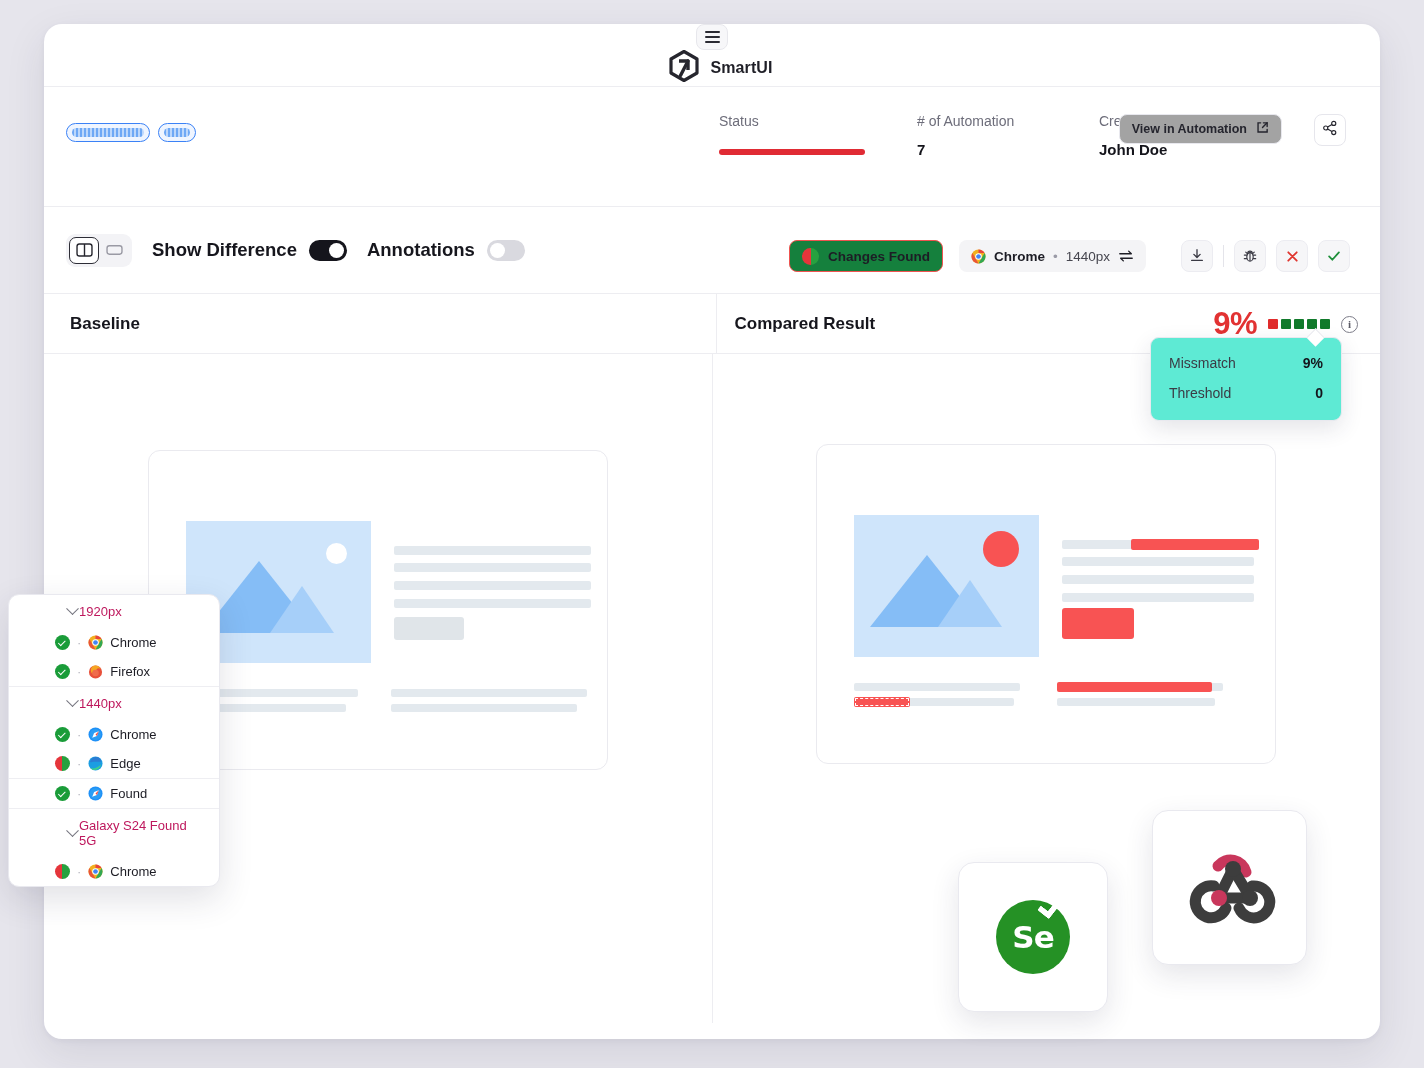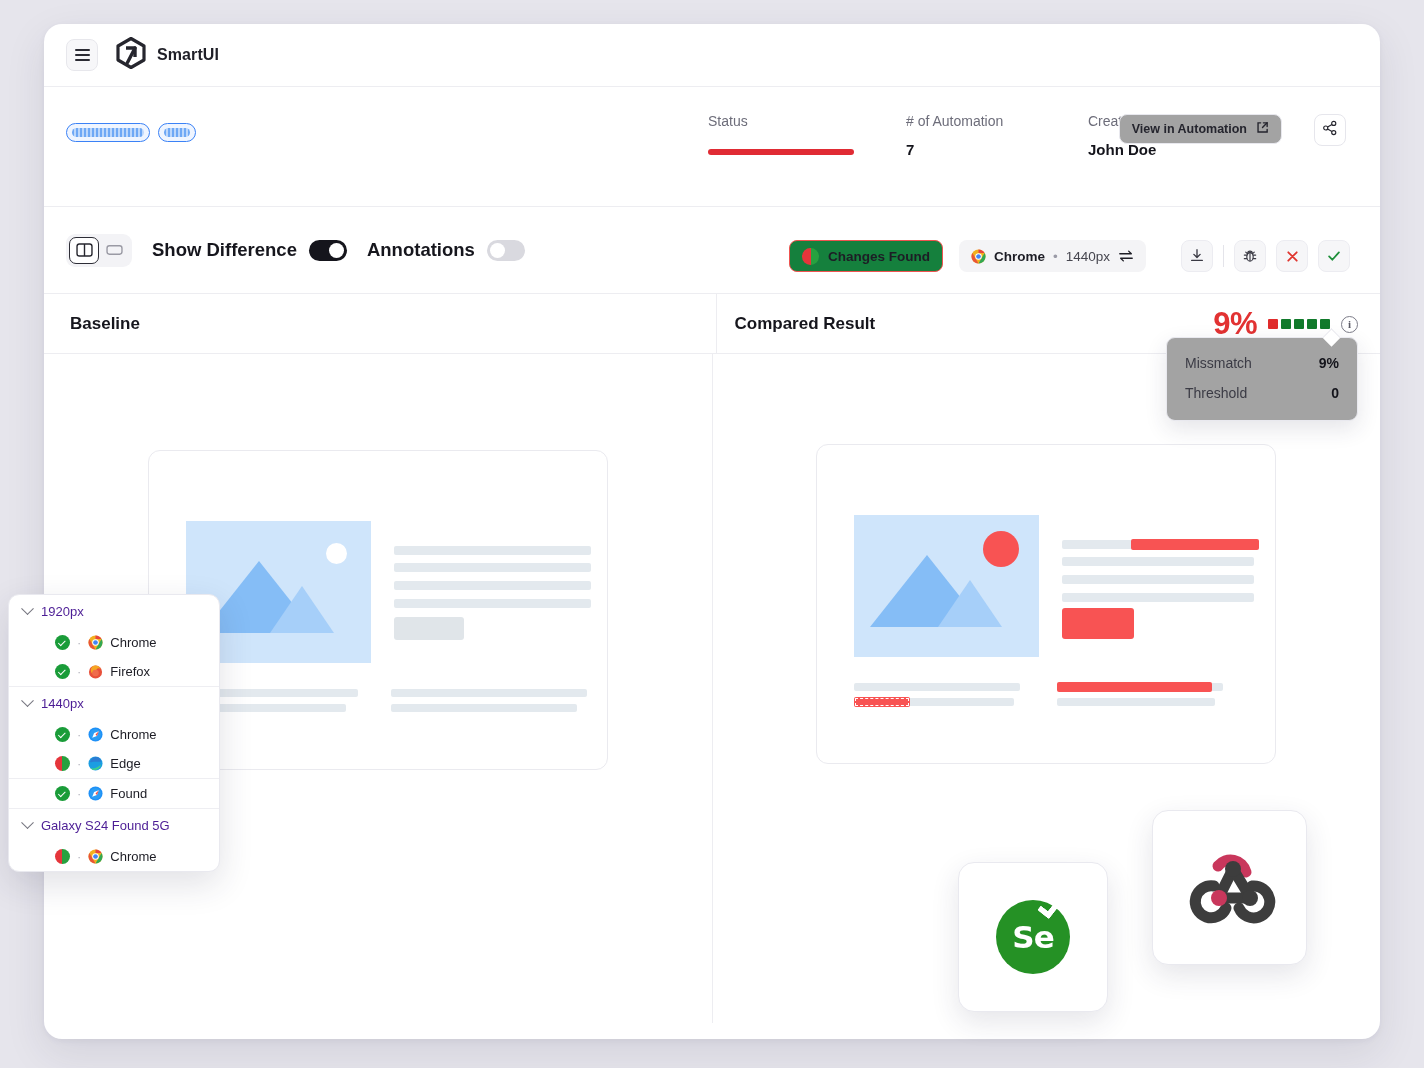--- a/index.html
+++ b/index.html
@@ -21,20 +21,21 @@
     box-shadow: 0 14px 40px rgba(40,40,70,.10), 0 2px 6px rgba(40,40,70,.05);
     overflow: hidden;
   }
 
   
   .topbar {
     height: 63px;
     display: flex; align-items: center;
     padding: 0 22px;
     border-bottom: 1px solid #ededf1;
+    flex-direction: column;
   }
   .hamburger {
     width: 32px; height: 32px;
     border: 1px solid #e7e7ec; border-radius: 8px;
     background: #f7f7f9;
     display: flex; flex-direction: column;
     align-items: center; justify-content: center; gap: 3px;
     cursor: pointer;
   }
   .hamburger span { display:block; width: 15px; height: 2px; background: #2b2b33; border-radius: 2px; }
@@ -63,21 +64,21 @@
     background: #eff5ff;
     display: flex; align-items: center; padding: 0 5px;
   }
   .pill i {
     display: block; height: 9px; border-radius: 5px;
     background: repeating-linear-gradient(90deg, #6ea8f5 0 2px, #bcd7fb 2px 4px);
   }
   .pill.w1 { width: 84px; } .pill.w1 i { width: 72px; }
   .pill.w2 { width: 38px; } .pill.w2 i { width: 26px; }
 
-  .meta-col { margin-left: 0; }
+  .meta-col { margin-left: 11px; }
   .meta-label { font-size: 14px; color: #6d6d7a; font-weight: 400; }
   .meta-value { font-size: 15px; color: #14141b; font-weight: 700; margin-top: 12px; }
   .status-bar { width: 146px; height: 6px; border-radius: 4px; background: #e02b34; margin-top: 20px; }
 
   .col-status  { position: absolute; left: 664px; top: 26px; }
   .col-shots   { position: absolute; left: 862px; top: 26px; }
   .col-creator { position: absolute; left: 1044px; top: 26px; }
 
   .btn-automation {
     position: absolute; right: 98px; top: 27px;
@@ -171,22 +172,22 @@
   .mismatch-pct { font-size: 31px; font-weight: 700; color: #e23232; letter-spacing: -.5px; }
   .blocks { display: flex; gap: 3px; }
   .blocks b { display: block; width: 10px; height: 10px; border-radius: 1px; }
   .info-circle {
     width: 17px; height: 17px; border-radius: 50%;
     border: 1.3px solid #7c7c88; color: #5b5b66;
     font-size: 11px; font-weight: 700; font-family: "Liberation Serif", serif;
     display: flex; align-items: center; justify-content: center; cursor: pointer;
   }
   .tooltip {
-    position: absolute; right: 22px; top: 43px; width: 192px;
-    background: #a3a3a3; border: 1px solid #e9e9ef; border-radius: 9px;
+    position: absolute; right: 38px; top: 43px; width: 192px;
+    background: #5eead4; border: 1px solid #e9e9ef; border-radius: 9px;
     box-shadow: 0 8px 22px rgba(40,40,70,.12);
     padding: 10px 18px 12px 18px; z-index: 6; text-align: right;
   }
   .tooltip::before {
     content:""; position: absolute; top: -7px; right: 19px;
     width: 12px; height: 12px; background: #fff;
     border-left: 1px solid #e9e9ef; border-top: 1px solid #e9e9ef;
     transform: rotate(45deg);
   }
   .tt-row { display: flex; justify-content: space-between; align-items: center; padding: 7px 0; }
@@ -236,22 +237,22 @@
     box-shadow: 0 12px 34px rgba(40,40,70,.14);
     overflow: hidden; z-index: 10;
   }
   .bp-title {
     font-size: 13px; font-weight: 700; color: #1b1b23;
     padding: 13px 14px 12px 14px; border-bottom: 1px solid #eeeef2;
   }
   .bp-group { border-bottom: 1px solid #eeeef2; }
   .bp-group:last-child { border-bottom: none; }
   .bp-group-head {
-    display: flex; align-items: center; gap: 9px;
-    padding: 9px 14px; font-size: 13px; color: #4c1d95; cursor: pointer;
+    display: flex; align-items: center; gap: 2px;
+    padding: 9px 14px; font-size: 13px; color: #be185d; cursor: pointer; margin-left: 45px;
   }
   .chev { width: 9px; height: 9px; border-right: 1.6px solid #75757f; border-bottom: 1.6px solid #75757f;
           transform: rotate(45deg) translate(-2px,-2px); flex: none; }
   .bp-item {
     display: flex; align-items: center; gap: 7px;
     padding: 7px 14px 7px 46px; font-size: 13px; color: #1d1d25; cursor: pointer;
   }
   .st-ok { width: 15px; height: 15px; border-radius: 50%; background: #1a9c39;
            display: flex; align-items: center; justify-content: center; flex: none; }
   .st-ok::after { content:""; width: 6px; height: 3px; border-left: 1.7px solid #fff; border-bottom: 1.7px solid #fff;

